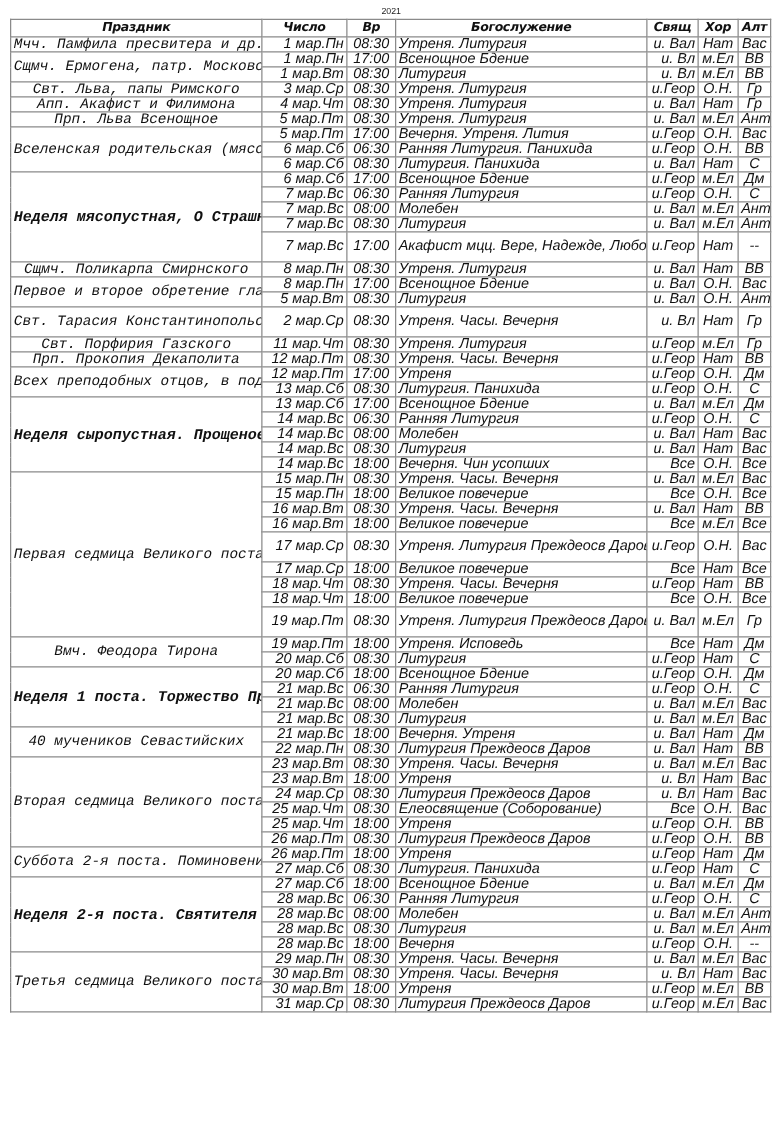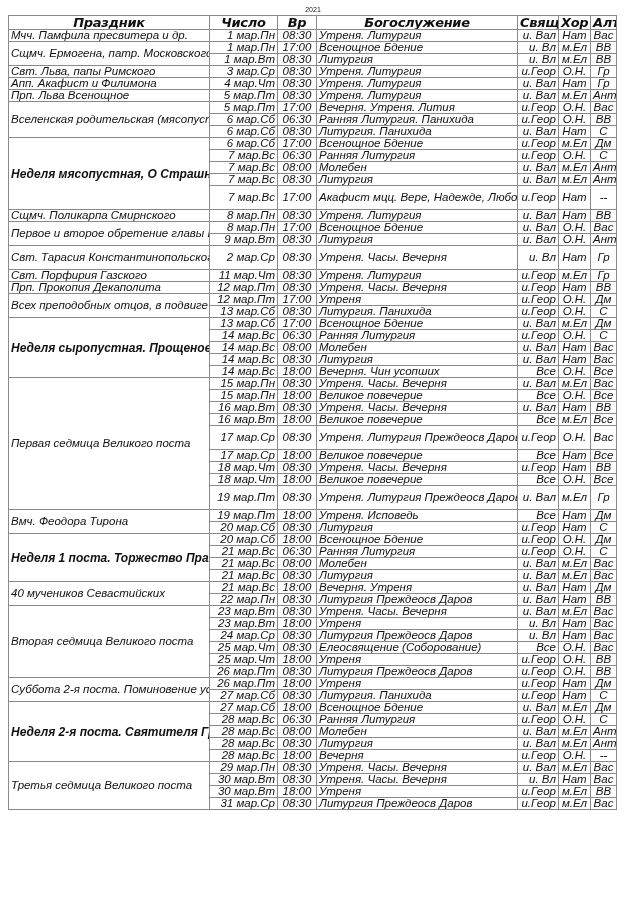--- a/index.html
+++ b/index.html
@@ -4,24 +4,24 @@
 <style>
   html, body { margin: 0; padding: 0; background: #ffffff; }
   body { width: 626px; height: 910px; position: relative; overflow: hidden;
          font-family: "Liberation Sans", sans-serif; color: #111; }
   .year { position: absolute; top: 6px; left: 0; width: 626px; text-align: center;
           font-size: 7px; color: #222; }
   table.sched { position: absolute; top: 15px; left: 8px; width: 608px;
                 border-collapse: collapse; table-layout: fixed; }
   table.sched th, table.sched td { border: 1px solid #8a8a8a; padding: 0 2px;
                 line-height: 11px; font-size: 11.5px; overflow: hidden; white-space: nowrap; }
-  table.sched th { font-weight: bold; font-style: italic; font-size: 13px; line-height: 13px;
+  table.sched th { font-weight: bold; font-style: italic; font-size: 10px; line-height: 13px;
                    text-align: center; font-family: "DejaVu Sans", sans-serif; letter-spacing: -0.3px; }
   table.sched td { font-style: italic; height: 11px; }
-  td.feast { text-align: left; white-space: normal; vertical-align: middle; font-size: 11.5px; line-height: 12px; }
+  td.feast { text-align: center; white-space: normal; vertical-align: middle; font-size: 11.5px; line-height: 12px; font-family: Liberation Mono, monospace; }
   td.feast.bold { font-weight: bold; font-size: 12px; line-height: 14px; }
   td.date { text-align: right; padding-right: 4px; }
   td.time { text-align: center; }
   td.svc { text-align: left; white-space: normal; line-height: 11.5px; }
   td.c { text-align: center; }
   td.r { text-align: right; }
 </style>
 </head>
 <body>
 
@@ -180,21 +180,21 @@
       <tr>
         <td class="feast" rowspan="2">Первое и второе обретение главы Иоанна Предтечи</td>
         <td class="date">8 мар.Пн</td>
         <td class="time">17:00</td>
         <td class="svc">Всенощное Бдение</td>
         <td class="r">и. Вал</td>
         <td class="c">О.Н.</td>
         <td class="c">Вас</td>
       </tr>
       <tr>
-        <td class="date">9 мар.Вт</td>
+        <td class="date">5 мар.Вт</td>
         <td class="time">08:30</td>
         <td class="svc">Литургия</td>
         <td class="r">и. Вал</td>
         <td class="c">О.Н.</td>
         <td class="c">Ант</td>
       </tr>
       <tr style="height: 24px;">
         <td class="feast" rowspan="1">Свт. Тарасия Константинопольского</td>
         <td class="date">2 мар.Ср</td>
         <td class="time">08:30</td>

